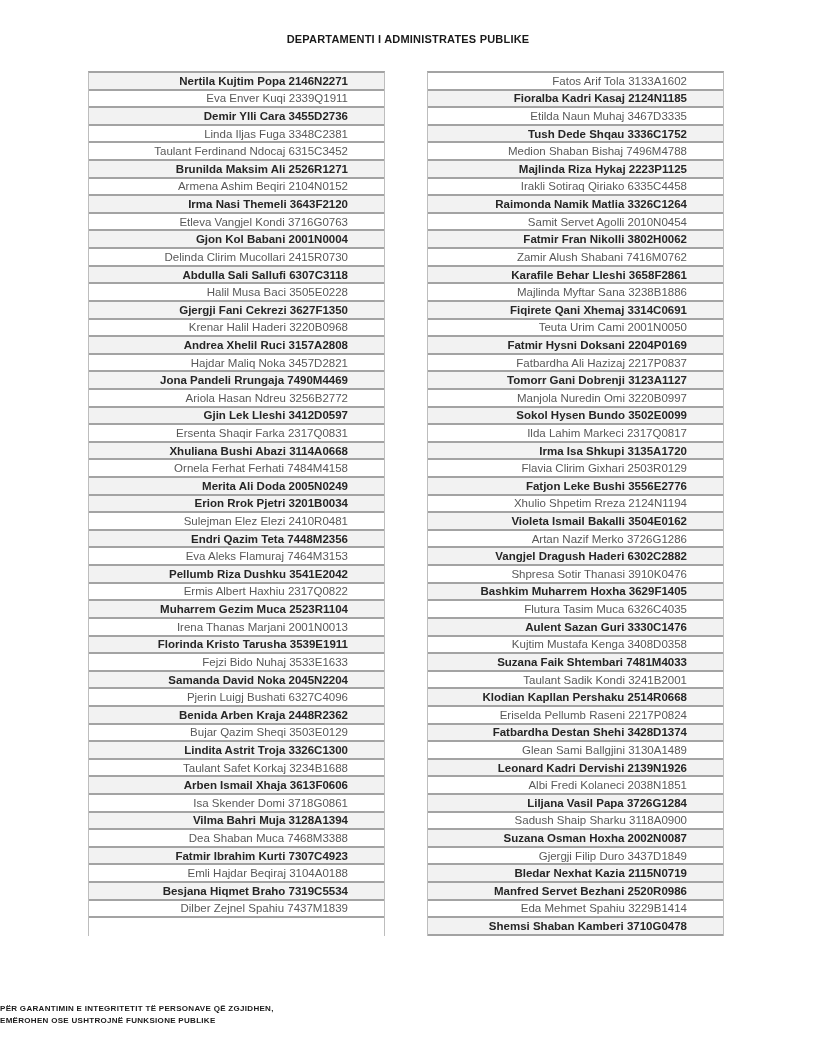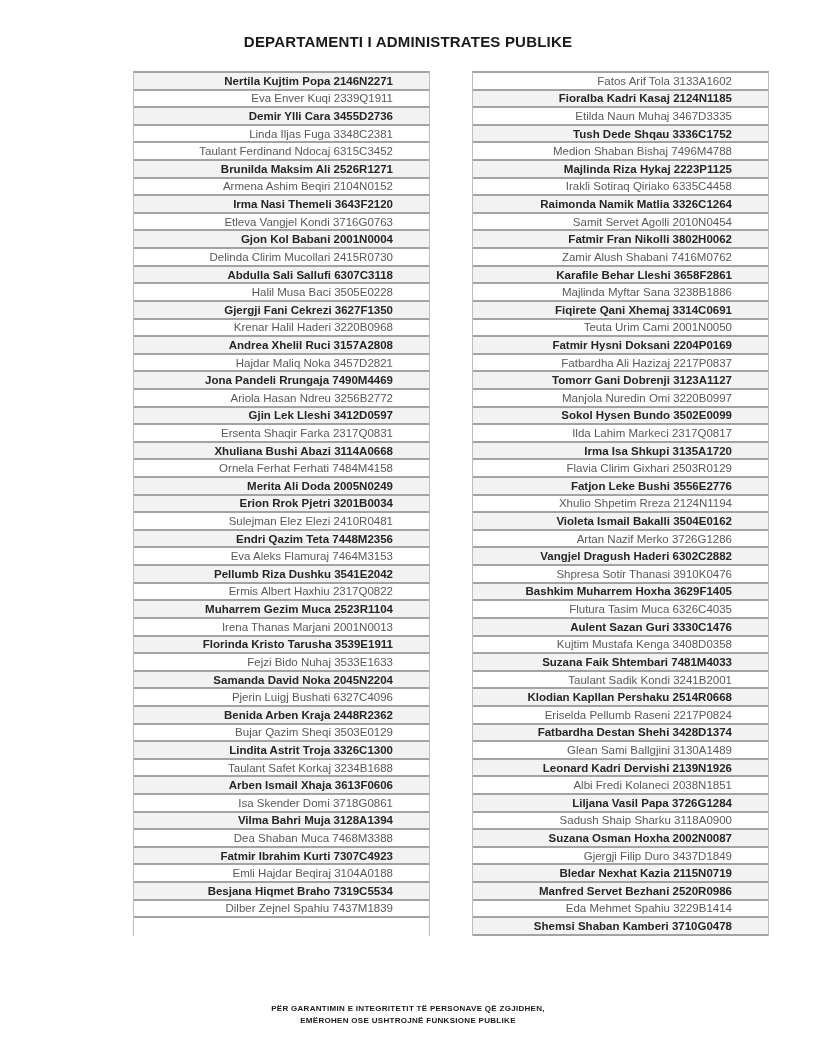--- a/index.html
+++ b/index.html
@@ -14,32 +14,31 @@
     height: 1056px;
     background: #ffffff;
     overflow: hidden;
   }
   .doc-title {
     position: absolute;
     top: 33px;
     left: 0;
     width: 100%;
     text-align: center;
-    font-size: 15px;
+    font-size: 11px;
     font-weight: bold;
     color: #1a1a1a;
     letter-spacing: 0.2px;
   }
   .names-table {
     position: absolute;
     top: 71px;
     left: 88px;
     display: flex;
     gap: 42px;
-    margin-left: 45px;
   }
   .name-col {
     width: 297px;
     box-sizing: border-box;
     border-top: 2px solid var(--row-border, #a3a3a3);
     border-left: 1px solid #bdbdbd;
     border-right: 1px solid #bdbdbd;
   }
   .row {
     box-sizing: border-box;
@@ -58,21 +57,21 @@
   .row.shaded {
     background: var(--stripe-bg, #f2f2f2);
     font-weight: bold;
     color: var(--text-bold, #262626);
   }
   .footer-note {
     position: absolute;
     top: 1003px;
     left: 0;
     width: 100%;
-    text-align: center;
+    text-align: left;
     font-size: 8px;
     font-weight: bold;
     color: #1a1a1a;
     line-height: 12px;
     letter-spacing: 0.3px;
   }
 </style>
 </head>
 <body>
 

